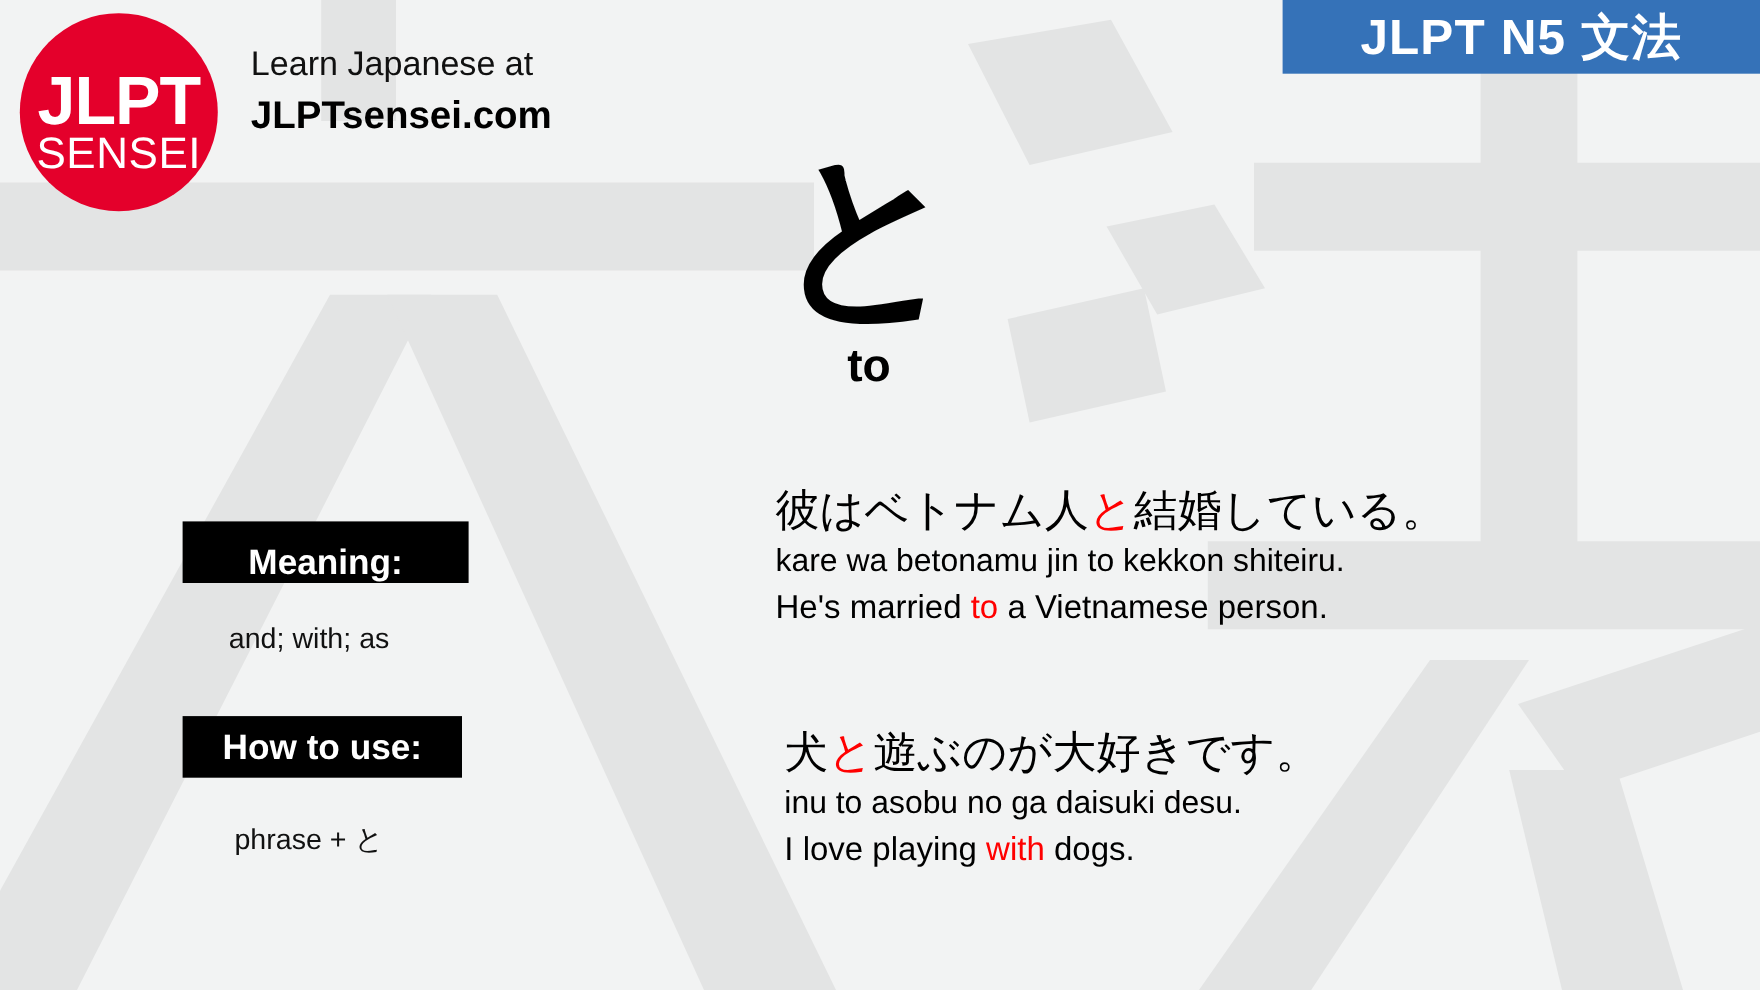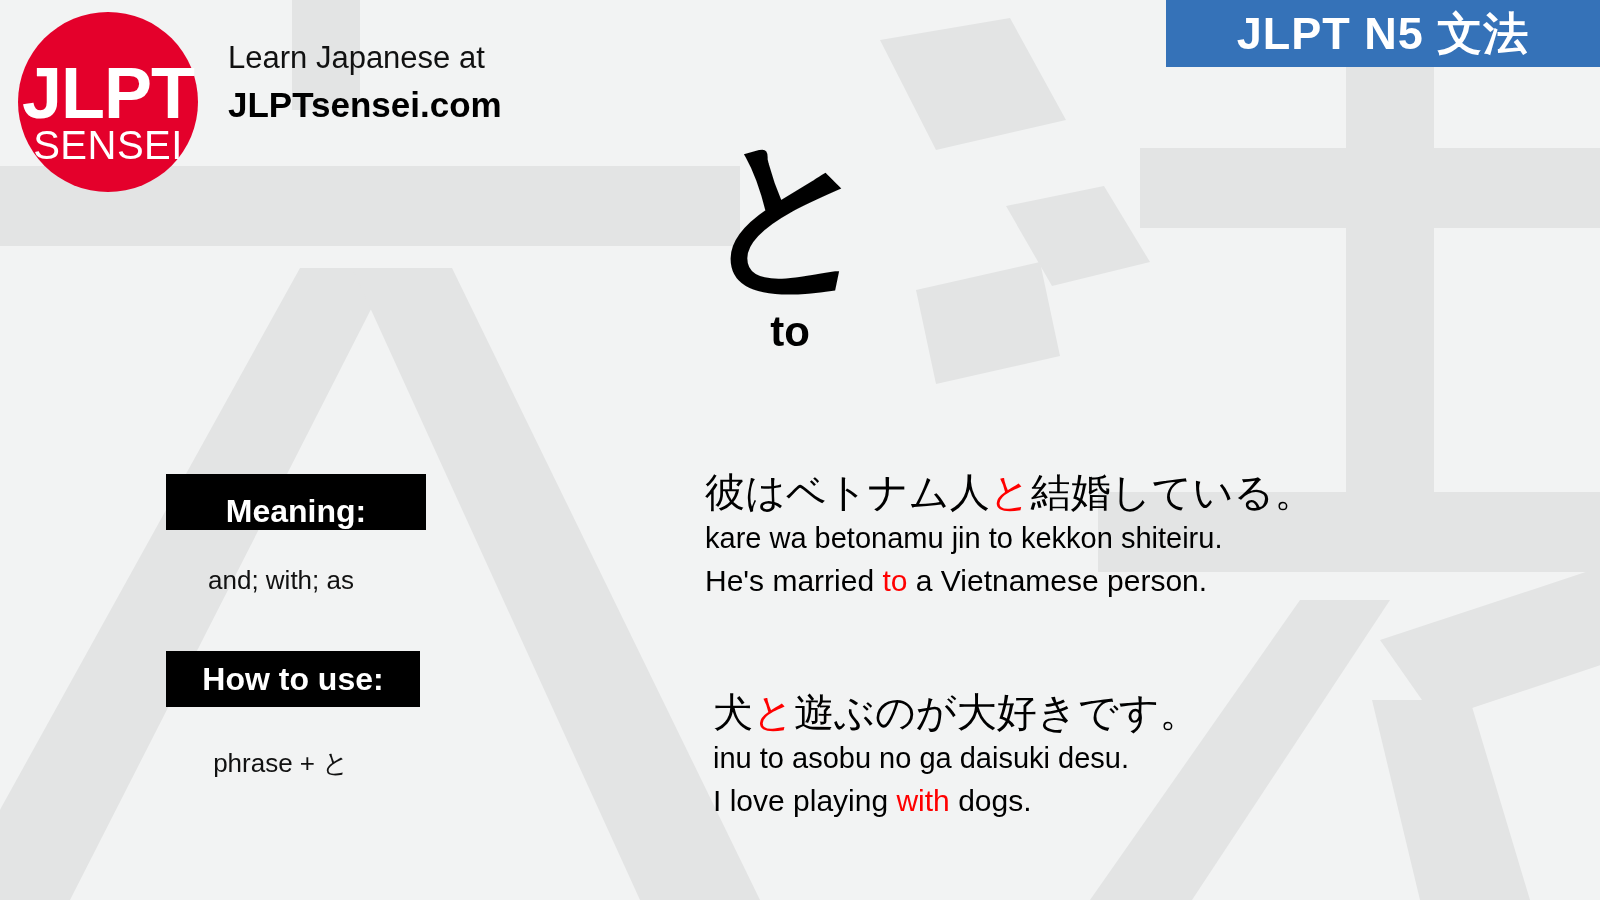--- a/index.html
+++ b/index.html
@@ -18,21 +18,21 @@
   
   .logo-badge {
     position:absolute; left:18px; top:12px;
     width:180px; height:180px; border-radius:50%;
     background:#e4002b;
     display:flex; flex-direction:column;
     align-items:center; justify-content:center;
     line-height:1;
   }
   .logo-jlpt {
-    color:#ffffff; font-weight:bold; font-size:72px;
+    color:#ffffff; font-weight:bold; font-size:62px;
     letter-spacing:-1px; margin-bottom:-4px;margin-top:18px;
   }
   .logo-sensei {
     color:#ffffff; font-weight:400; font-size:40px;
     letter-spacing:0.5px;
   }
 
   
   .hdr { position:absolute; left:228px; top:40px; line-height:1.18; }
   .hdr-line1 { font-size:31px; color:#111; font-weight:400; }
@@ -79,21 +79,21 @@
   #val-meaning { left:141px; top:565px; }
   #val-howto   { left:141px; top:746px; }
 
   
   .example { position:absolute; left:705px; }
   #ex1 { top:440px; }
   #ex2 { top:660px; }
 
   .ex-jp {
     font-size:40px; color:#000; line-height:1.22;
-    white-space:nowrap; font-weight:400;margin-top:28px;
+    white-space:nowrap; font-weight:400;
   }
   #ex2 .ex-jp { padding-left:8px; }
   .ex-ro {
     font-size:29px; color:#000; 
     line-height:1.5; white-space:nowrap;
   }
   #ex2 .ex-ro { padding-left:8px; }
   .ex-en {
     font-size:30px; color:#000; line-height:1.42; white-space:nowrap;
   }

